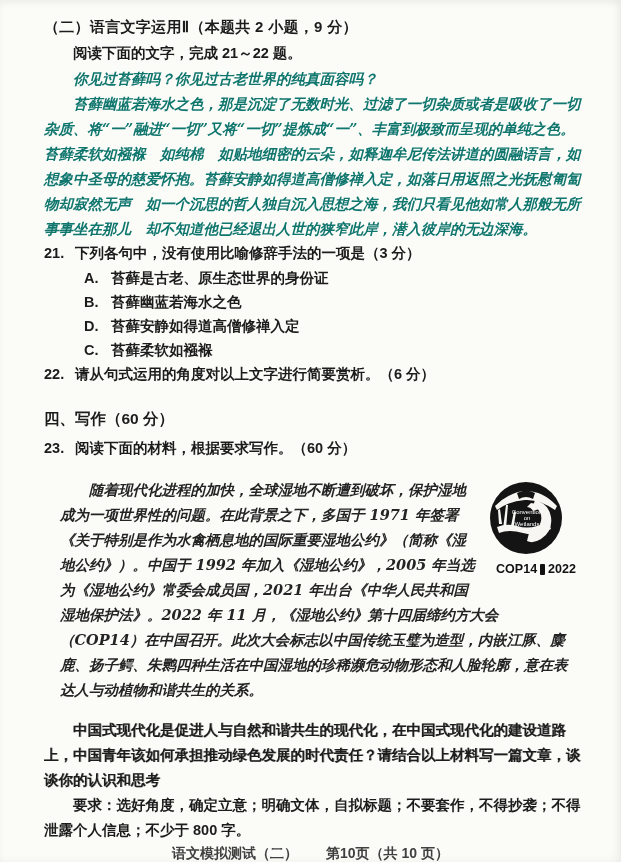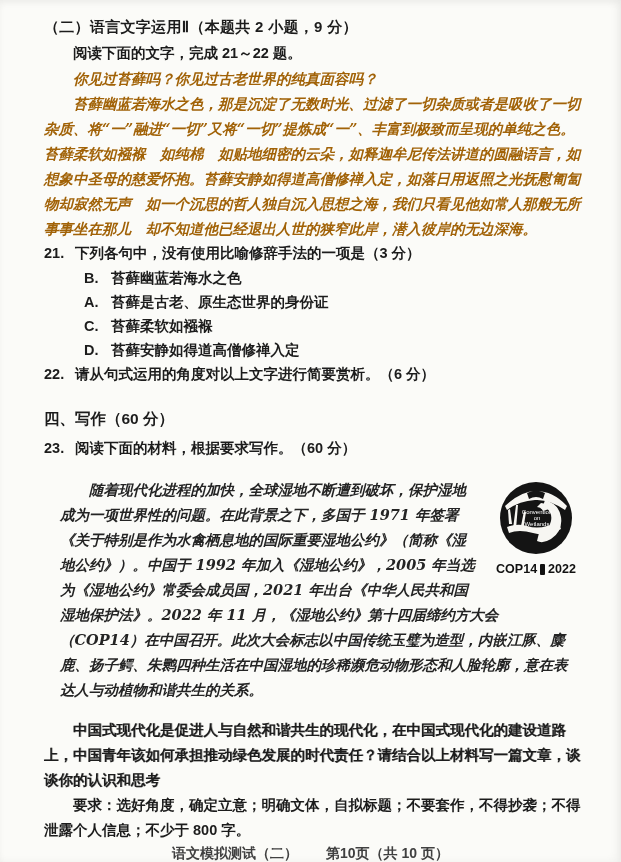--- a/index.html
+++ b/index.html
@@ -9,35 +9,35 @@
     margin:0 auto;
     background:#fbfbf8;
     box-sizing:border-box;
     padding:14px 36px 0 44px;
     color:#1c1c1c;
     overflow:hidden;
     box-shadow: inset -4px 0 8px rgba(0,0,0,0.05), inset 0 4px 6px rgba(0,0,0,0.03);
   }
   .h-line   { font:700 15px/26px "Liberation Sans",sans-serif; letter-spacing:.3px; }
   .intro-line { font:700 14.5px/26px "Liberation Sans",sans-serif; }
-  .passage  { margin:0; font: italic 600 14.5px/25px "DejaVu Serif",serif; color:#a16207; }
+  .passage  { margin:0; font: italic 600 14.5px/25px "DejaVu Serif",serif; color:#0f766e; }
   .indent   { text-indent:2em; }
   .qrow     { font:700 14.5px/25px "Liberation Sans",sans-serif; }
   .qnum     { display:inline-block; min-width:26px; margin-right:5px; }
   .options  { margin-left:40px; }
   .opt      { font:700 14.5px/24px "Liberation Sans",sans-serif; }
   .opt-label{ display:inline-block; min-width:22px; margin-right:5px; }
   .sec4-head{ margin-top:19px; font:700 15.5px/26px "Liberation Sans",sans-serif; }
   .q23row   { margin-top:4px; }
   .material-wrap { position:relative; }
   .material-p  { margin:16px; font: italic 600 14.5px/25px "DejaVu Serif",serif; color:#242424; }
   .material-p2 { margin:0; font:700 14.5px/25px "Liberation Sans",sans-serif; color:#1d1d1d;
                  text-shadow:.7px 0 0 rgba(40,40,40,.45); }
   .req-p    { margin:0; font:700 14.5px/25px "Liberation Sans",sans-serif; }
-  .stamp    { float:right; width:98px; margin:2px 0 4px 8px; text-align:center; }
+  .stamp    { float:right; width:98px; margin:2px 0 4px 8px; }
   .stamp-caption { margin-top:1px; font:700 12.5px/15px "Liberation Sans",sans-serif; color:#111;
                    display:flex; align-items:center; justify-content:center; gap:3px; }
   .stamp-sep { display:inline-block; width:5px; height:11px; background:#111; border-radius:1px; }
   .footer   { position:absolute; left:0; right:0; bottom:0; text-align:center;
               font:700 14px/18px "Liberation Sans",sans-serif; color:#404040; }
   .footer-left { margin-right:28px; }
 </style>
 </head>
 <body>
 
@@ -49,30 +49,30 @@
 
   <p class="passage indent">你见过苔藓吗？你见过古老世界的纯真面容吗？</p>
   <p class="passage indent">苔藓幽蓝若海水之色，那是沉淀了无数时光、过滤了一切杂质或者是吸收了一切杂质、将“一”融进“一切”又将“一切”提炼成“一”、丰富到极致而呈现的单纯之色。苔藓柔软如襁褓　如纯棉　如贴地细密的云朵，如释迦牟尼传法讲道的圆融语言，如想象中圣母的慈爱怀抱。苔藓安静如得道高僧修禅入定，如落日用返照之光抚慰匍匐物却寂然无声　如一个沉思的哲人独自沉入思想之海，我们只看见他如常人那般无所事事坐在那儿　却不知道他已经退出人世的狭窄此岸，潜入彼岸的无边深海。</p>
 
   <div class="qrow">
     <span class="qnum">21.</span><span>下列各句中，没有使用比喻修辞手法的一项是（3 分）</span>
   </div>
 
   <div class="options">
     <div class="opt">
+      <span class="opt-label">A.</span><span>苔藓是古老、原生态世界的身份证</span>
+    </div>
+    <div class="opt">
       <span class="opt-label">B.</span><span>苔藓幽蓝若海水之色</span>
     </div>
     <div class="opt">
-      <span class="opt-label">A.</span><span>苔藓是古老、原生态世界的身份证</span>
+      <span class="opt-label">D.</span><span>苔藓安静如得道高僧修禅入定</span>
     </div>
     <div class="opt">
       <span class="opt-label">C.</span><span>苔藓柔软如襁褓</span>
-    </div>
-    <div class="opt">
-      <span class="opt-label">D.</span><span>苔藓安静如得道高僧修禅入定</span>
     </div>
   </div>
 
   <div class="qrow">
     <span class="qnum">22.</span><span>请从句式运用的角度对以上文字进行简要赏析。（6 分）</span>
   </div>
 
   <div class="sec4-head">四、写作（60 分）</div>
 
   <div class="qrow q23row">

